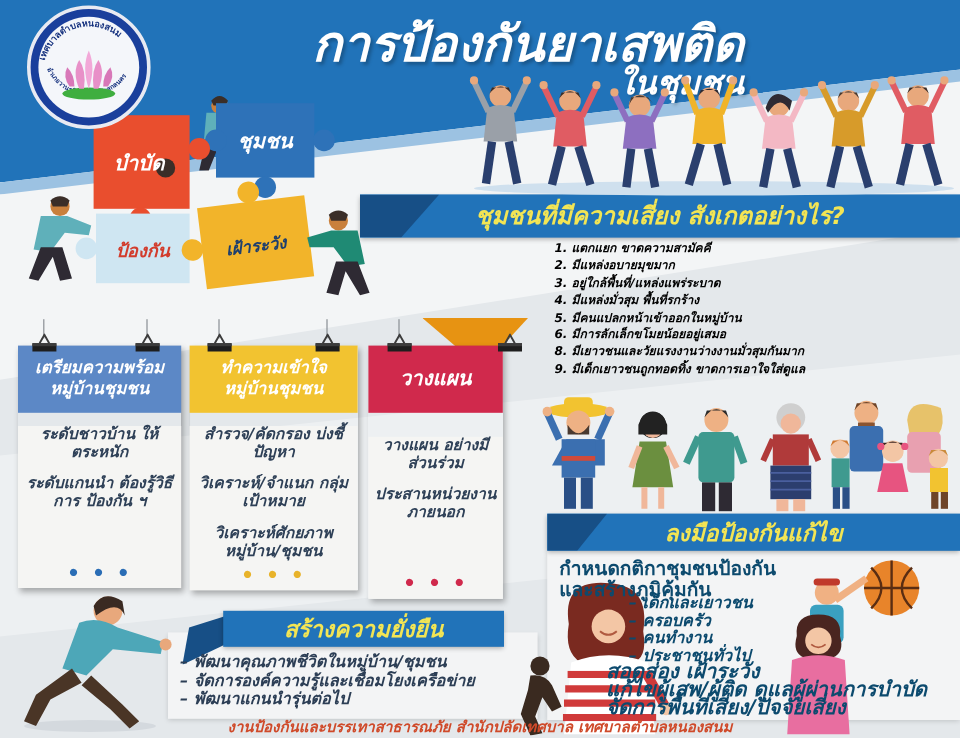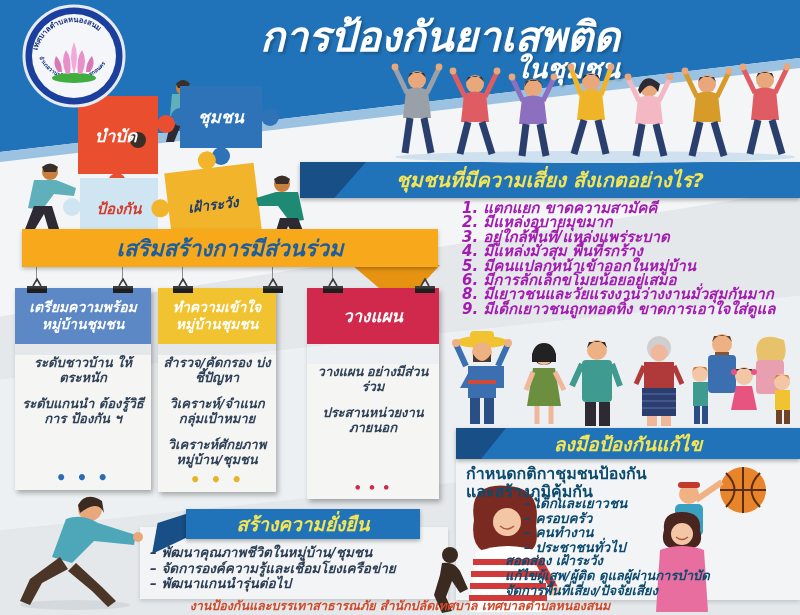--- a/index.html
+++ b/index.html
@@ -43,54 +43,54 @@
 
   .orange-banner{position:absolute;left:22px;top:229px;width:416px;height:38px;
     background:#f7a81b;display:flex;align-items:center;justify-content:center;
     color:#1d5f9e;font-size:22px;font-weight:bold;font-style:italic;
     box-shadow:0 2px 4px rgba(0,0,0,.25);z-index:3;}
   .orange-fold{position:absolute;left:352px;top:265px;width:88px;height:42px;
     background:#e79312;clip-path:polygon(0 0,100% 0,56% 100%);z-index:2;}
 
   
   .risk-list{position:absolute;left:462px;top:201px;margin:0;padding:0;list-style:none;
-    font-size:15px;font-weight:bold;font-style:italic;color:#a21caf;line-height:14.4px;}
+    font-size:10px;font-weight:bold;font-style:italic;color:#000000;line-height:14.4px;}
   .risk-list li{white-space:nowrap;}
 
   
   .hang{position:absolute;width:1px;height:16px;background:#8a8f94;top:266px;z-index:1;}
   .clip{position:absolute;top:278px;z-index:5;}
 
   
   .card{position:absolute;top:288px;box-shadow:2px 3px 5px rgba(0,0,0,.3);z-index:4;}
   .card-head{display:flex;align-items:center;justify-content:center;text-align:center;
     color:#fff;font-weight:bold;font-style:italic;font-size:14px;line-height:17px;height:56px;
     padding:0 4px;box-sizing:border-box;}
   .card-body{position:relative;background:#f5f5f3;text-align:center;
     font-size:13px;font-weight:bold;font-style:italic;color:#2e4057;line-height:15px;}
   .card-body .item{padding:0 5px;margin-top:11px;}
   .dots{position:absolute;bottom:4px;left:0;width:100%;text-align:center;
     font-size:17px;letter-spacing:2px;font-style:normal;}
   .card1{left:15px;width:136px;}  .card1 .card-head{background:#5c88c6;}
   .card1 .card-body{height:135px;} .card1 .dots{color:#2a6db5;}
-  .card2{left:158px;width:118px;} .card2 .card-head{background:#f2c330;}
+  .card2{left:158px;width:140px;} .card2 .card-head{background:#f2c330;}
   .card2 .card-body{height:137px;} .card2 .dots{color:#e8b32a;}
-  .card3{left:307px;width:132px;font-family:Liberation Serif, serif;} .card3 .card-head{background:#d0294c;font-size:17px;}
+  .card3{left:307px;width:112px;} .card3 .card-head{background:#d0294c;font-size:17px;}
   .card3 .card-body{height:135px;} .card3 .dots{color:#d0294c;}
   .card3 .card-body .item:first-child{margin-top:20px;}
 
   
   .action-panel{position:absolute;left:456px;top:459px;width:344px;height:141px;
     background:#f3f4f5;box-shadow:0 2px 4px rgba(0,0,0,.15);}
   .action-illus{position:absolute;left:456px;top:460px;z-index:1;}
   .action-text{z-index:2;color:#0c4a6e;font-weight:bold;white-space:nowrap;}
   .action-intro1{left:466px;top:461px;font-size:16px;}
   .action-intro2{left:466px;top:479px;font-size:16px;}
   .action-groups{left:524px;top:496px;font-size:13.5px;font-style:italic;line-height:14.6px;}
-  .action-extras{left:505px;top:553px;font-size:13px;font-style:italic;line-height:15.2px;}
+  .action-extras{left:505px;top:553px;font-size:17px;font-style:italic;line-height:15.2px;}
 
   
   .sustain-panel{position:absolute;left:140px;top:527px;width:308px;height:72px;
     background:#f3f4f5;box-shadow:0 2px 4px rgba(0,0,0,.15);z-index:1;}
   .sustain-list{position:absolute;left:150px;top:545px;z-index:2;margin:0;padding:0;list-style:none;
     font-size:13.5px;font-weight:bold;font-style:italic;color:#2c3e55;line-height:15.5px;white-space:nowrap;}
 
   .footer{position:absolute;left:0;top:596px;width:800px;text-align:center;
     color:#cf4a2a;font-size:12.5px;font-weight:bold;font-style:italic;z-index:6;}
 
@@ -280,23 +280,20 @@
     <li>1. แตกแยก ขาดความสามัคคี</li>
     <li>2. มีแหล่งอบายมุขมาก</li>
     <li>3. อยู่ใกล้พื้นที่/แหล่งแพร่ระบาด</li>
     <li>4. มีแหล่งมั่วสุม พื้นที่รกร้าง</li>
     <li>5. มีคนแปลกหน้าเข้าออกในหมู่บ้าน</li>
     <li>6. มีการลักเล็กขโมยน้อยอยู่เสมอ</li>
     <li>8. มีเยาวชนและวัยแรงงานว่างงานมั่วสุมกันมาก</li>
     <li>9. มีเด็กเยาวชนถูกทอดทิ้ง ขาดการเอาใจใส่ดูแล</li>
   </ul>
 
-  <div class="orange-banner">
-    <span>เสริมสร้างการมีส่วนร่วม</span>
-  </div>
   <div class="orange-fold"></div>
 
   <div class="hang" style="left:36px;"></div>
   <div class="hang" style="left:122px;"></div>
   <div class="hang" style="left:182px;"></div>
   <div class="hang" style="left:272px;"></div>
   <div class="hang" style="left:332px;"></div>
   <div class="hang" style="left:424px;"></div>
 
   <svg class="clip" style="left:25px;" width="24" height="16" viewBox="0 0 24 16">

